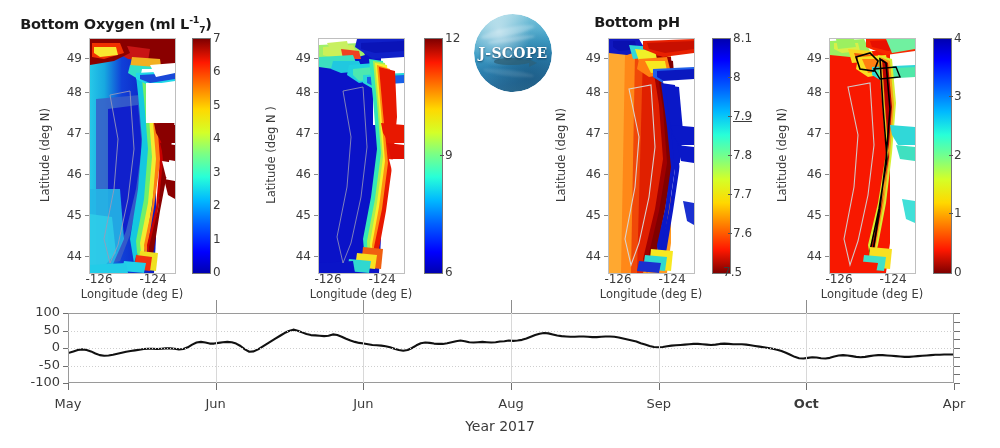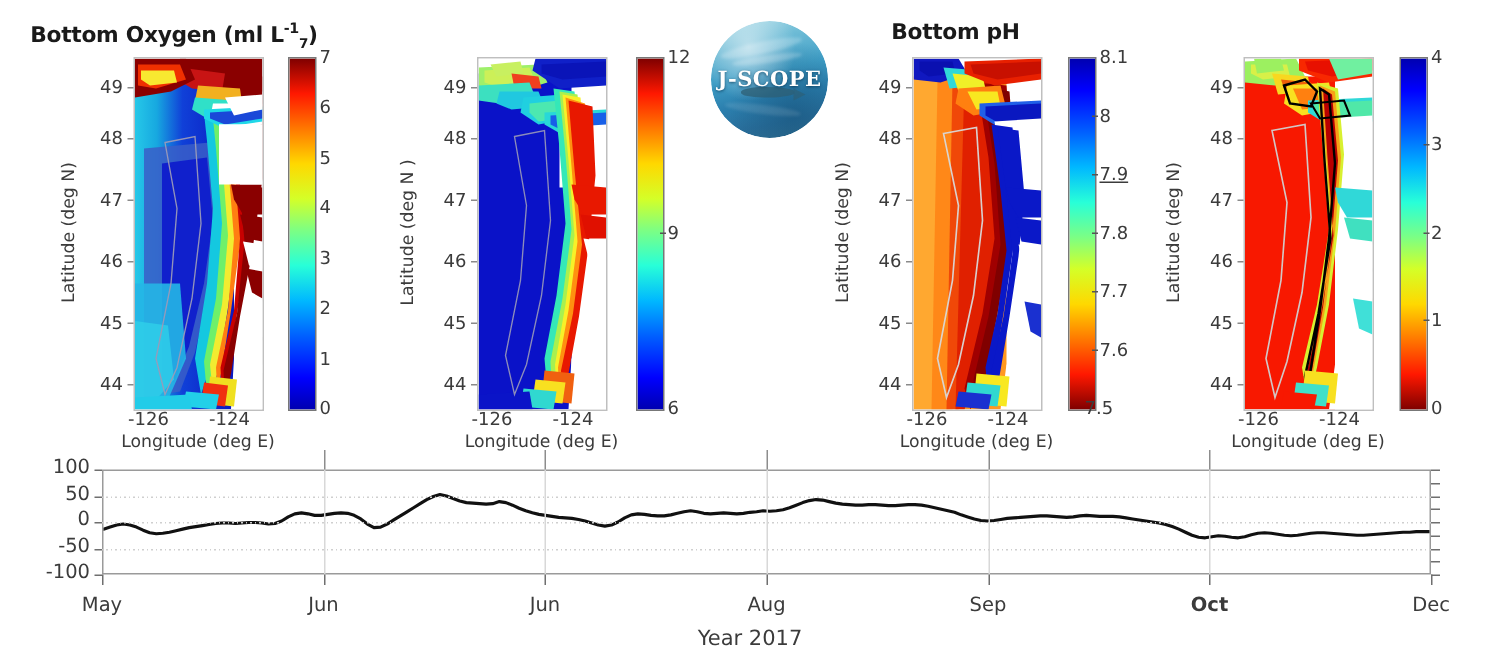--- a/index.html
+++ b/index.html
@@ -425,14 +425,14 @@
     <div class="ts-xtick" style="left: 481px; top: 96px; width: 60px;">Aug</div>
     <div class="ts-gridv" style="left: 659px; top: 13px; height: 70px;"></div>
     <div class="ts-gridv" style="left: 659px; top: 0px; height: 13px; background: rgb(141, 141, 141);"></div>
     <div class="ts-tickB" style="left: 659px; top: 83px;"></div>
     <div class="ts-xtick" style="left: 628.667px; top: 96px; width: 60px;">Sep</div>
     <div class="ts-gridv" style="left: 806px; top: 13px; height: 70px;"></div>
     <div class="ts-gridv" style="left: 806px; top: 0px; height: 13px; background: rgb(141, 141, 141);"></div>
     <div class="ts-tickB" style="left: 806px; top: 83px;"></div>
     <div class="ts-xtick" style="left: 776.333px; top: 96px; width: 60px; font-weight: bold;">Oct</div>
     <div class="ts-tickB" style="left: 954px; top: 83px;"></div>
-    <div class="ts-xtick" style="left: 924px; top: 96px; width: 60px;">Dec</div>
+    <div class="ts-xtick" style="left: 924px; top: 96px; width: 60px;">Apr</div>
   </div>
 
 </body></html>

